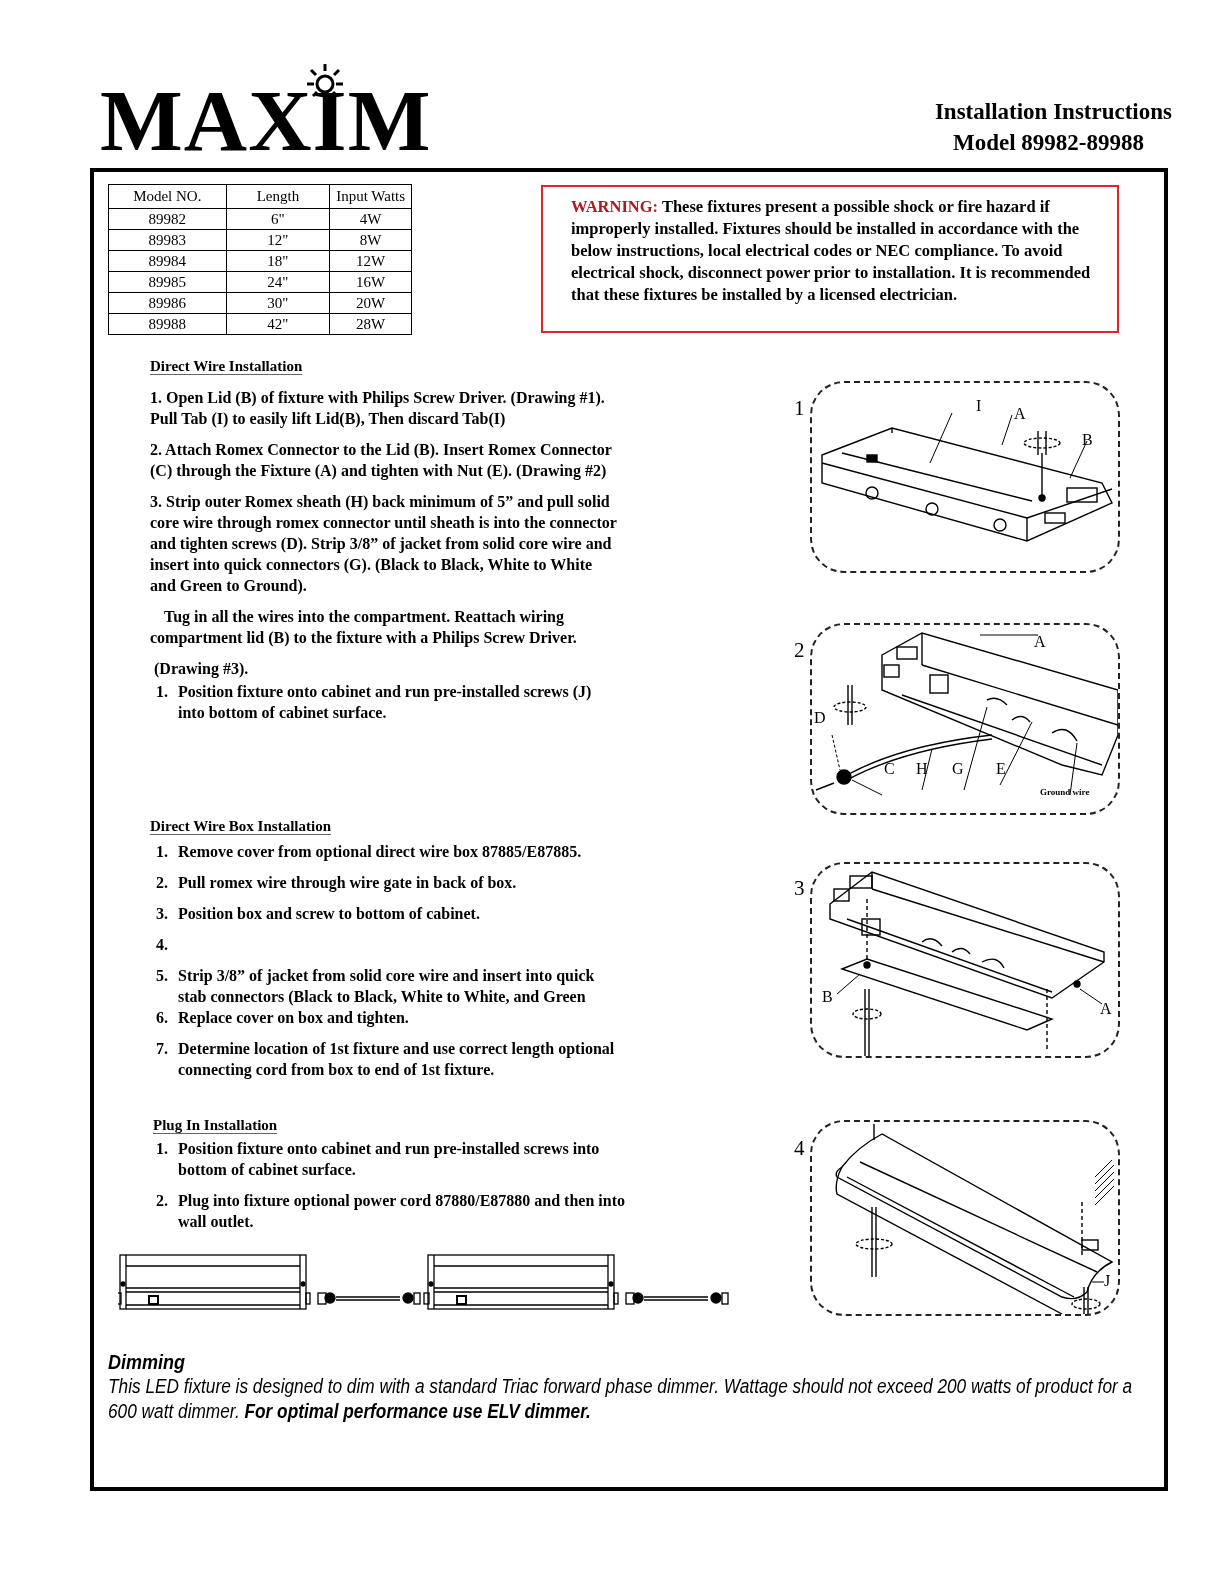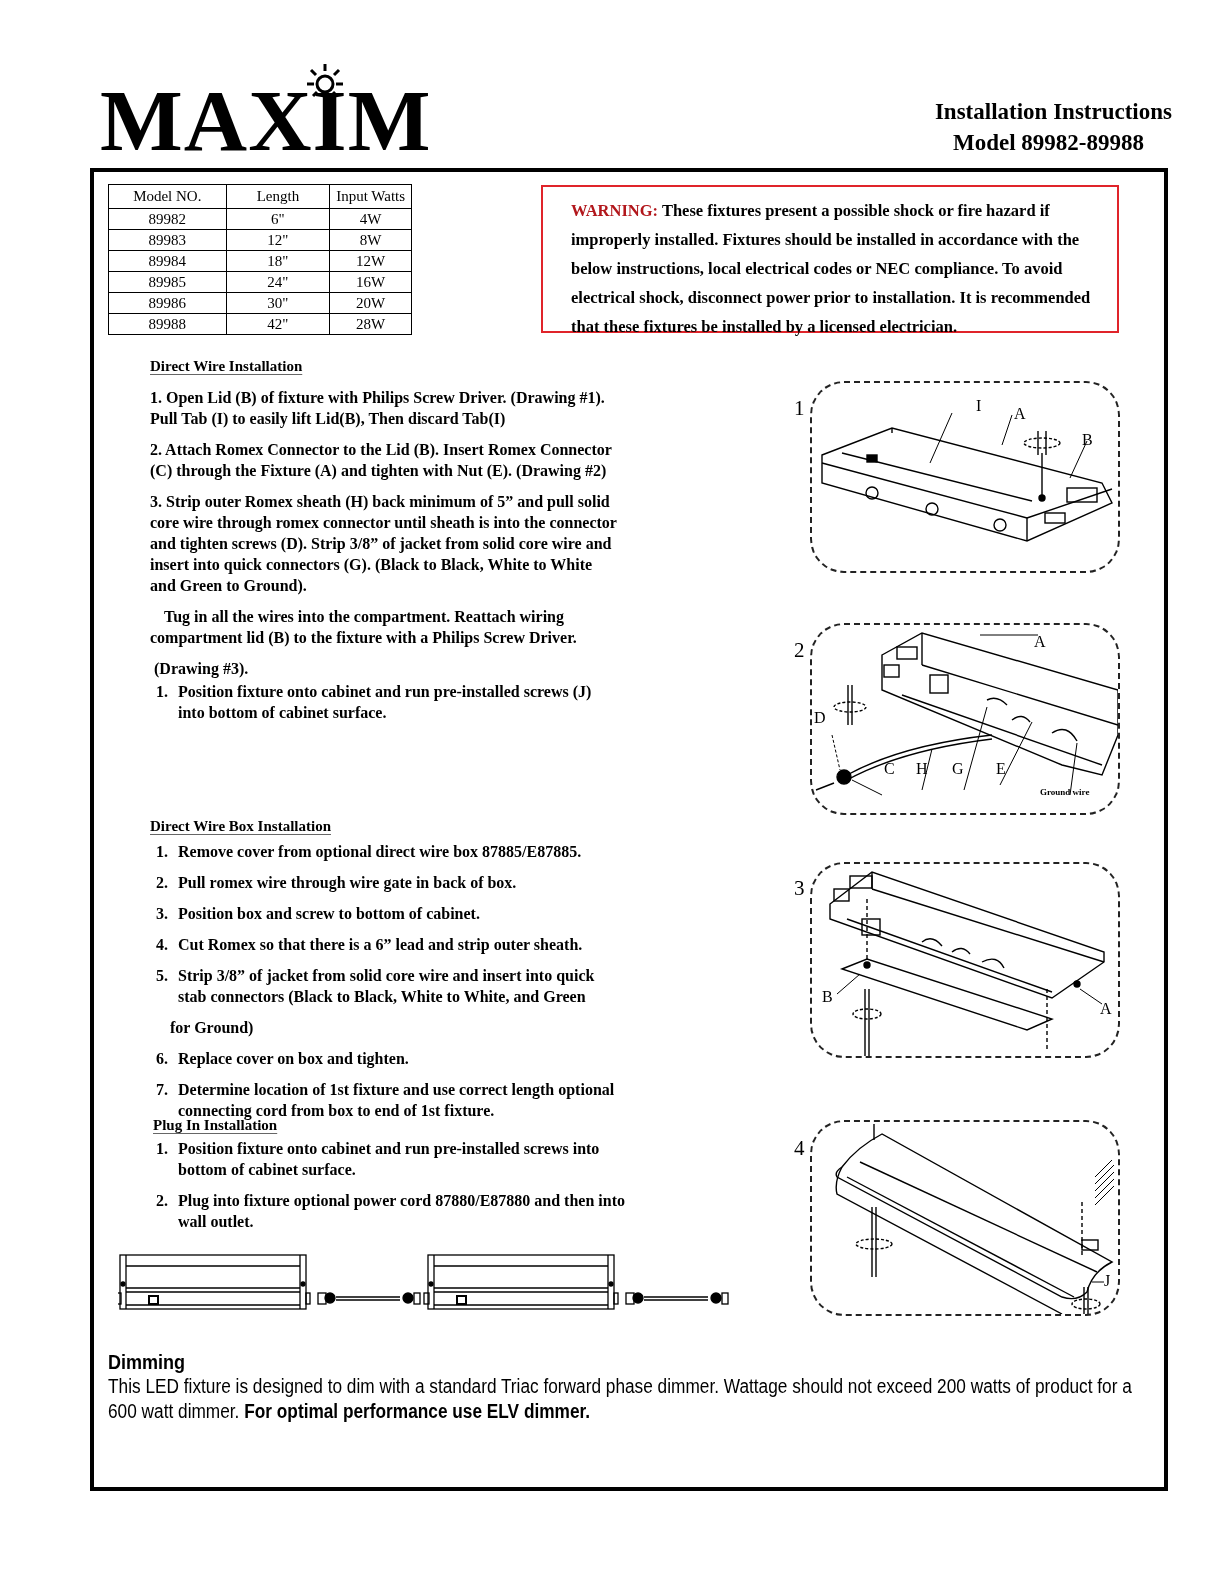--- a/index.html
+++ b/index.html
@@ -23,41 +23,41 @@
 
   
   .spec-table { left: 108px; top: 184px; width: 304px; border-collapse: collapse; font-size: 15px; border-radius: 23px; }
   .spec-table th, .spec-table td { border: 1px solid #000; text-align: center; font-weight: normal; height: 21px; line-height: 19px; padding: 0; }
   .spec-table th { height: 24px; }
   .spec-table col.c1 { width: 118px; }
   .spec-table col.c2 { width: 104px; }
   .spec-table col.c3 { width: 82px; }
 
   
-  .warning { left: 541px; top: 185px; width: 578px; height: 148px; border: 2px solid #e0242a; padding: 9px 0 0 28px; font-weight: bold; font-size: 16.5px; line-height: 29px; }
+  .warning { left: 541px; top: 185px; width: 578px; height: 148px; border: 2px solid #e0242a; padding: 9px 0 0 28px; font-weight: bold; font-size: 16.5px; line-height: 22px; }
   .warning .label { color: #b2171c; }
 
   
   .section { left: 150px; width: 480px; font-weight: bold; font-size: 16px; line-height: 21px; }
   .sec-head { font-size: 15px; text-decoration: underline; text-decoration-color: #666; text-underline-offset: 3px; margin-bottom: 10px; }
   .para { margin-bottom: 10px; }
   .li { display: flex; }
   .li .n { width: 22px; flex: none; }
   .indent { padding-left: 6px; }
 
   
   .diagram { width: 310px; border: 2px dashed #222; border-radius: 34px; }
   .diagram-num { font-size: 21px; font-family: "Liberation Serif", serif; }
   .callout { font-size: 16px; font-family: "Liberation Serif", serif; }
 
   
   .plug-strip { left: 118px; top: 1252px; width: 620px; height: 58px; }
 
   
-  .dimming { left: 108px; top: 1350px; width: 1040px; font-family: "Liberation Sans", "DejaVu Sans", sans-serif; }
+  .dimming { left: 108px; top: 1350px; width: 1040px; font-family: "Liberation Sans", "DejaVu Sans", sans-serif; font-style: italic; }
   .dimming .dim-head { font-weight: bold; font-size: 20px; line-height: 24px; transform: scaleX(0.9); transform-origin: left; }
   .dimming .dim-body { font-size: 19.5px; line-height: 25px; transform: scaleX(0.885); transform-origin: left; width: 1170px; }
   .dimming .dim-bold { font-weight: bold; }
 </style>
 </head>
 <body>
 
 <div class="abs logo">
   <svg class="logo-sun" viewBox="0 0 40 40">
     <circle cx="20" cy="22" r="8" fill="none" stroke="#000" stroke-width="3"></circle>
@@ -154,27 +154,25 @@
   <div class="li indent" style="margin-bottom:10px;">
     <span class="n">2.</span>
     <span>Pull romex wire through wire gate in back of box.</span>
   </div>
   <div class="li indent" style="margin-bottom:10px;">
     <span class="n">3.</span>
     <span>Position box and screw to bottom of cabinet.</span>
   </div>
   <div class="li indent" style="margin-bottom:10px;">
     <span class="n">4.</span>
-    <span>Cut Romex so that there is a 6” lead and strip outer sheath.</span>
   </div>
   <div class="li indent">
     <span class="n">5.</span>
     <span>Strip 3/8” of jacket from solid core wire and insert into quick stab connectors (Black to Black, White to White, and Green</span>
   </div>
-  <div style="padding-left:20px; margin:10px 0 10px;">for Ground)</div>
   <div class="li indent" style="margin-bottom:10px;">
     <span class="n">6.</span>
     <span>Replace cover on box and tighten.</span>
   </div>
   <div class="li indent">
     <span class="n">7.</span>
     <span>Determine location of 1st fixture and use correct length optional connecting cord from box to end of 1st fixture.</span>
   </div>
 </div>
 

